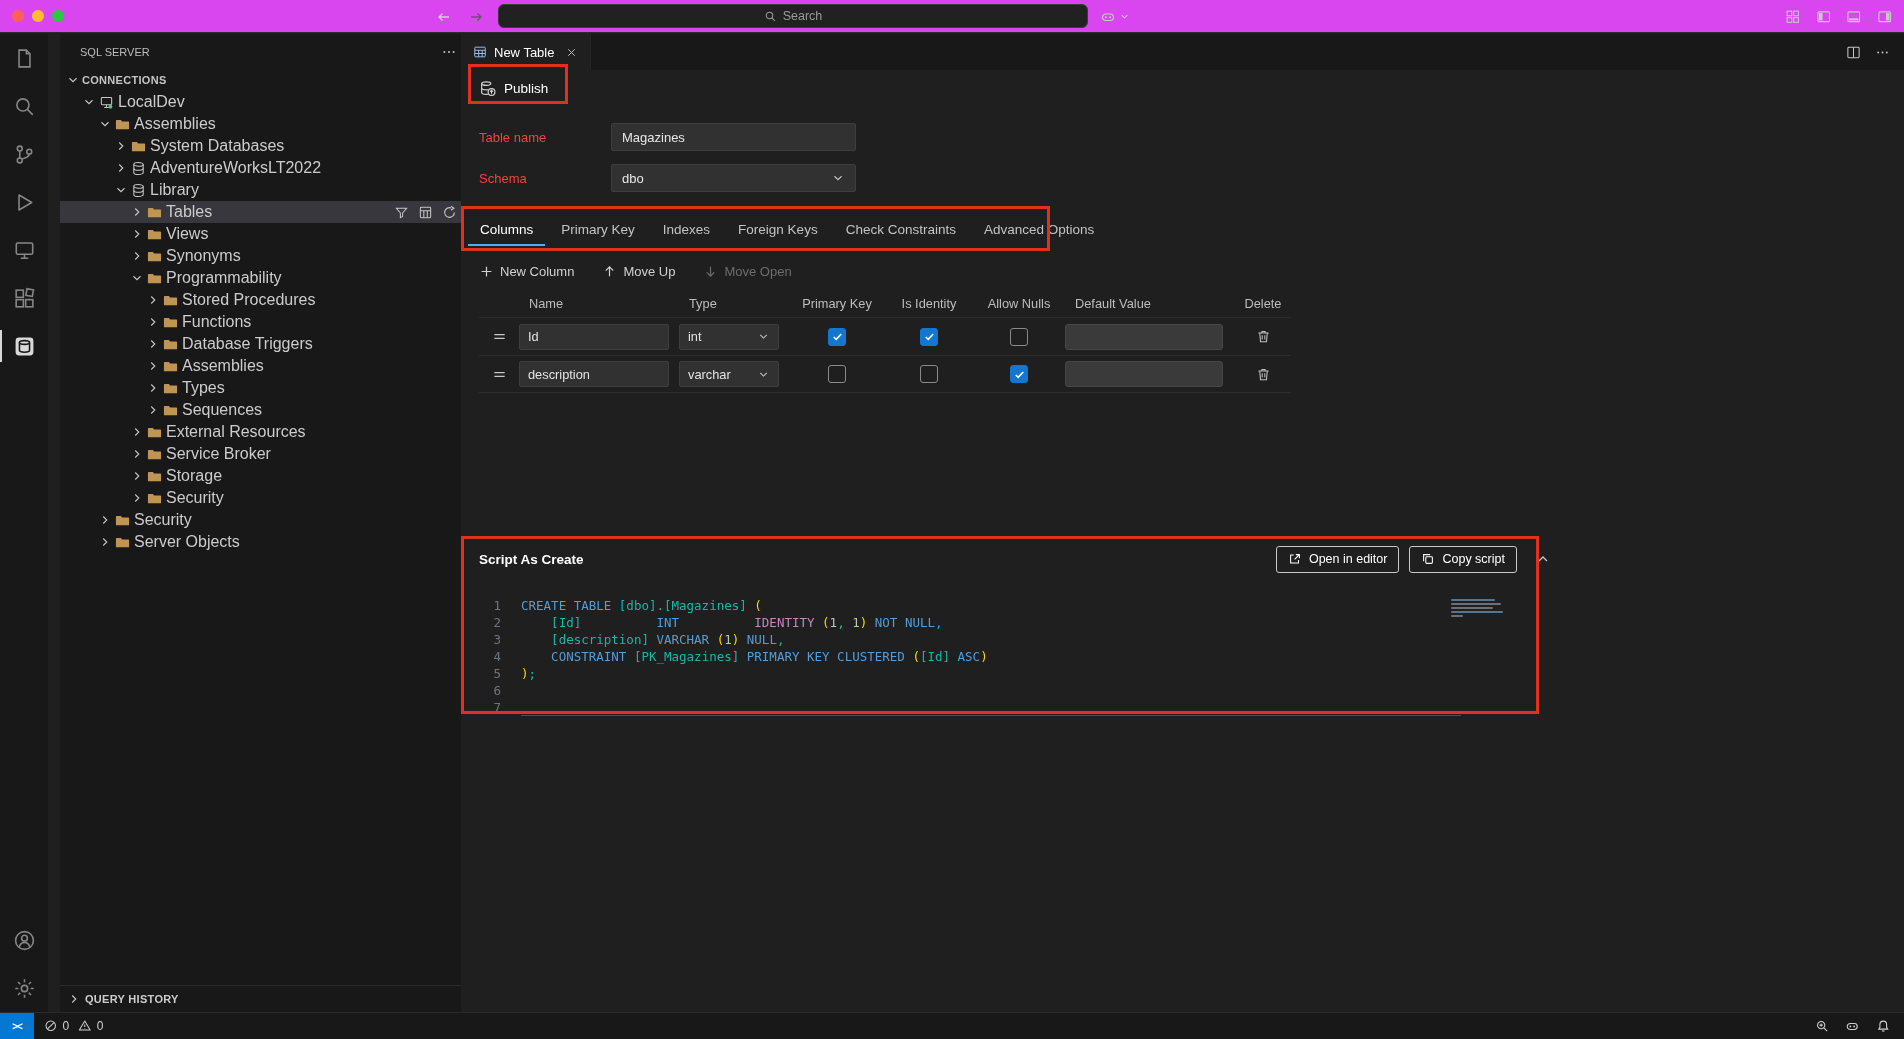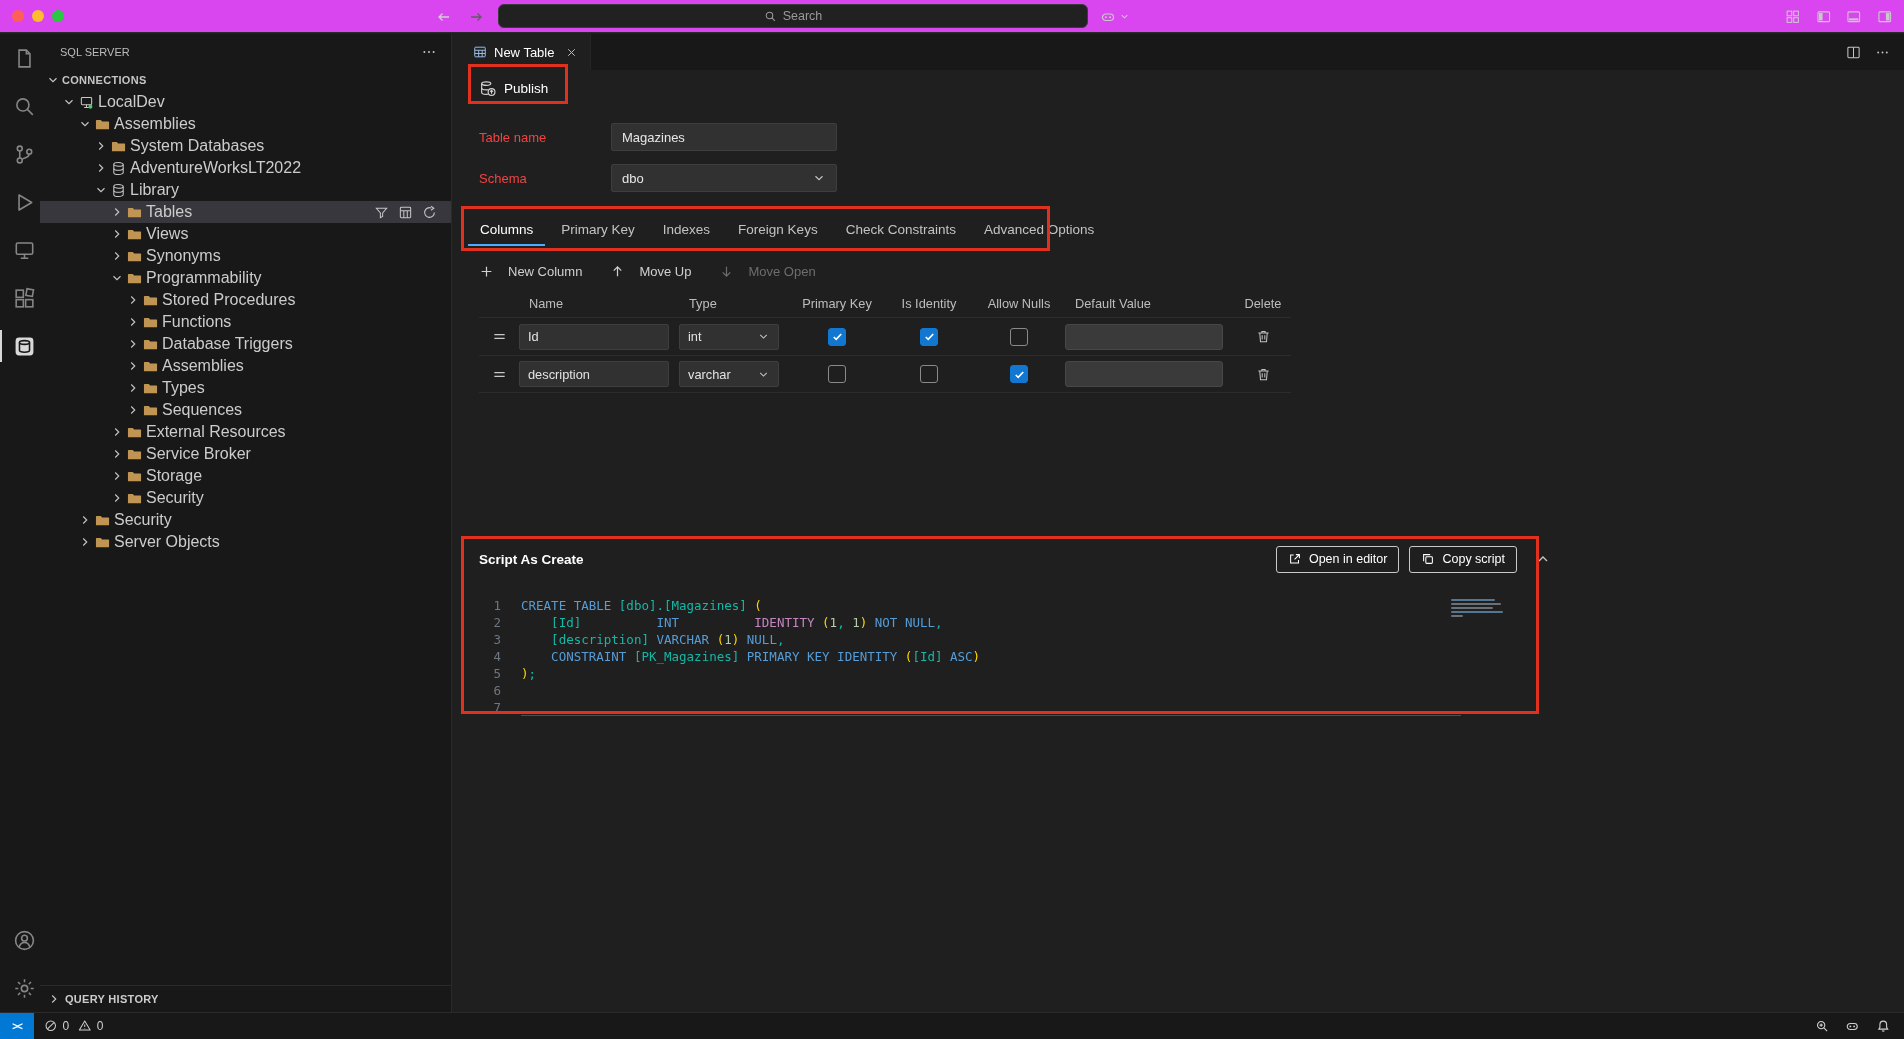--- a/index.html
+++ b/index.html
@@ -28,21 +28,21 @@
 
   
   .activitybar{position:absolute;top:34px;left:0;width:48px;bottom:27px;background:#181818;display:flex;flex-direction:column}
   .ab-item{width:48px;height:48px;display:flex;align-items:center;justify-content:center;color:#868686;position:relative;cursor:pointer}
   .ab-item svg{width:23px;height:23px}
   .ab-item.active{color:#d7d7d7}
   .ab-item.active::before{content:"";position:absolute;left:0;top:8px;bottom:8px;width:2px;background:#d7d7d7}
   .ab-bottom{margin-top:auto}
 
   
-  .sidebar{position:absolute;top:34px;left:40px;width:412px;bottom:27px;background:#181818;border-right:1px solid #2a2a2a;display:flex;flex-direction:column;overflow:hidden}
+  .sidebar{position:absolute;top:34px;left:60px;width:412px;bottom:27px;background:#181818;border-right:1px solid #2a2a2a;display:flex;flex-direction:column;overflow:hidden}
   .sb-header{height:35px;flex:none;display:flex;align-items:center;padding:0 14px 0 20px}
   .sb-title{font-size:11px;color:#bcbcbc}
   .sb-more{margin-left:auto;display:flex;cursor:pointer;color:#c5c5c5}
   .sb-more svg{width:16px;height:16px}
   .tree{flex:0 0 auto}
   .trow{height:22px;display:flex;align-items:center;cursor:pointer;color:#cccccc;white-space:nowrap}
   .trow.sel{background:#37373d}
   .tchev{width:16px;height:16px;flex:none;display:flex;align-items:center;justify-content:center;color:#c5c5c5}
   .tchev svg{width:14px;height:14px}
   .ticon{width:18px;height:16px;flex:none;display:flex;align-items:center;justify-content:center;color:#c8c8c8}
@@ -69,33 +69,33 @@
 
   .designer{position:relative;height:calc(100% - 36px);padding-left:18px}
   .publish{margin-top:4px;display:inline-flex;align-items:center;gap:8px;height:28px;color:#ffffff;cursor:pointer;font-size:13.5px}
   .publish .pubicon{display:flex;color:#d4d4d4}
   .publish svg{width:17px;height:17px}
 
   .field{height:28px;display:flex;align-items:center}
   .publish-row + .field{margin-top:21px}
   .field + .field{margin-top:13px}
   .field label{width:132px;color:#ef4444}
-  .dinput,.dselect{width:226px;height:28px;background:#313131;border:1px solid #3e3e3e;border-radius:2px;
+  .dinput,.dselect{width:245px;height:28px;background:#313131;border:1px solid #3e3e3e;border-radius:2px;
     color:#e7e7e7;padding:0 10px;font-size:13px;font-family:"Liberation Sans",sans-serif}
   .dinput{outline:none}
   .dselect{display:flex;align-items:center;justify-content:space-between;cursor:pointer}
   .dselect svg{width:14px;height:14px;color:#c5c5c5}
 
   .dtabs{display:flex;margin-top:17px;margin-left:-13px;height:40px;align-items:stretch}
   .dtab{padding:0 14px;display:flex;align-items:center;color:#c3c3c3;font-size:13.5px;position:relative;cursor:pointer;white-space:nowrap}
   .dtab.active{color:#ffffff}
   .dtab.active::after{content:"";position:absolute;left:2px;right:2px;bottom:3px;height:2px;background:var(--tabline,#4daafc)}
 
   .dtoolbar{display:flex;gap:28px;margin-top:10px;height:24px;align-items:center}
-  .tbtn{display:flex;align-items:center;gap:14px;color:#d0d0d0;cursor:pointer}
+  .tbtn{display:flex;align-items:center;gap:6px;color:#d0d0d0;cursor:pointer}
   .tbtn svg{width:15px;height:15px}
   .tbtn.disabled{color:#6d6d6d;cursor:default}
 
   .grid{margin-top:6px;width:812px}
   .ghead,.grow{display:flex;align-items:center}
   .ghead{height:28px;color:#bdbdbd;font-size:12.8px}
   .grow{height:38px;border-top:1px solid #2c2c2c}
   .gbody .grow:last-child{border-bottom:1px solid #2c2c2c}
   .gh,.gc{flex:none;display:flex;align-items:center;height:100%}
   .w0{width:40px;justify-content:center}
@@ -881,21 +881,21 @@
             <div class="cline">
               <span class="ln">2</span>
               <span class="ct"><span class="tk-pl">    [Id]          </span><span class="tk-kw">INT</span><span class="tk-pl">          </span><span class="tk-mg">IDENTITY</span><span class="tk-pl"> </span><span class="tk-br">(</span><span class="tk-num">1</span><span class="tk-pl">, </span><span class="tk-num">1</span><span class="tk-br">)</span><span class="tk-pl"> </span><span class="tk-kw">NOT NULL</span><span class="tk-pl">,</span></span>
             </div>
             <div class="cline">
               <span class="ln">3</span>
               <span class="ct"><span class="tk-pl">    [description] </span><span class="tk-kw">VARCHAR</span><span class="tk-pl"> </span><span class="tk-br">(</span><span class="tk-num">1</span><span class="tk-br">)</span><span class="tk-pl"> </span><span class="tk-kw">NULL</span><span class="tk-pl">,</span></span>
             </div>
             <div class="cline">
               <span class="ln">4</span>
-              <span class="ct"><span class="tk-pl">    </span><span class="tk-kw">CONSTRAINT</span><span class="tk-pl"> [PK_Magazines] </span><span class="tk-kw">PRIMARY KEY IDENTITY</span><span class="tk-pl"> </span><span class="tk-br">(</span><span class="tk-pl">[Id] </span><span class="tk-kw">ASC</span><span class="tk-br">)</span></span>
+              <span class="ct"><span class="tk-pl">    </span><span class="tk-kw">CONSTRAINT</span><span class="tk-pl"> [PK_Magazines] </span><span class="tk-kw">PRIMARY KEY CLUSTERED</span><span class="tk-pl"> </span><span class="tk-br">(</span><span class="tk-pl">[Id] </span><span class="tk-kw">ASC</span><span class="tk-br">)</span></span>
             </div>
             <div class="cline">
               <span class="ln">5</span>
               <span class="ct"><span class="tk-br">)</span><span class="tk-pl">;</span></span>
             </div>
             <div class="cline">
               <span class="ln">6</span>
               <span class="ct"></span>
             </div>
             <div class="cline">

